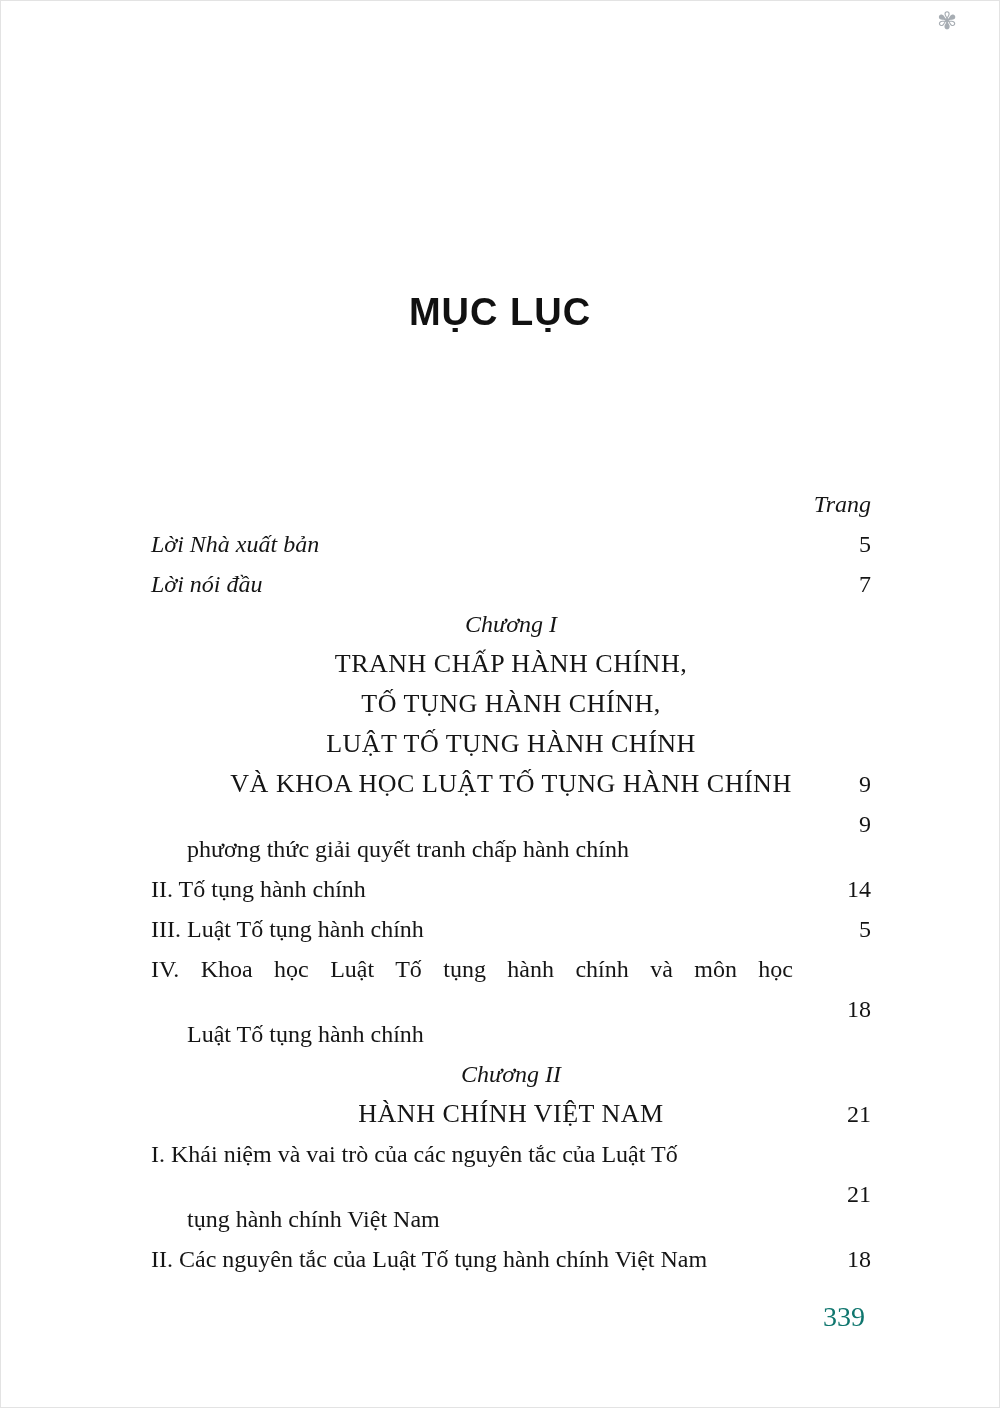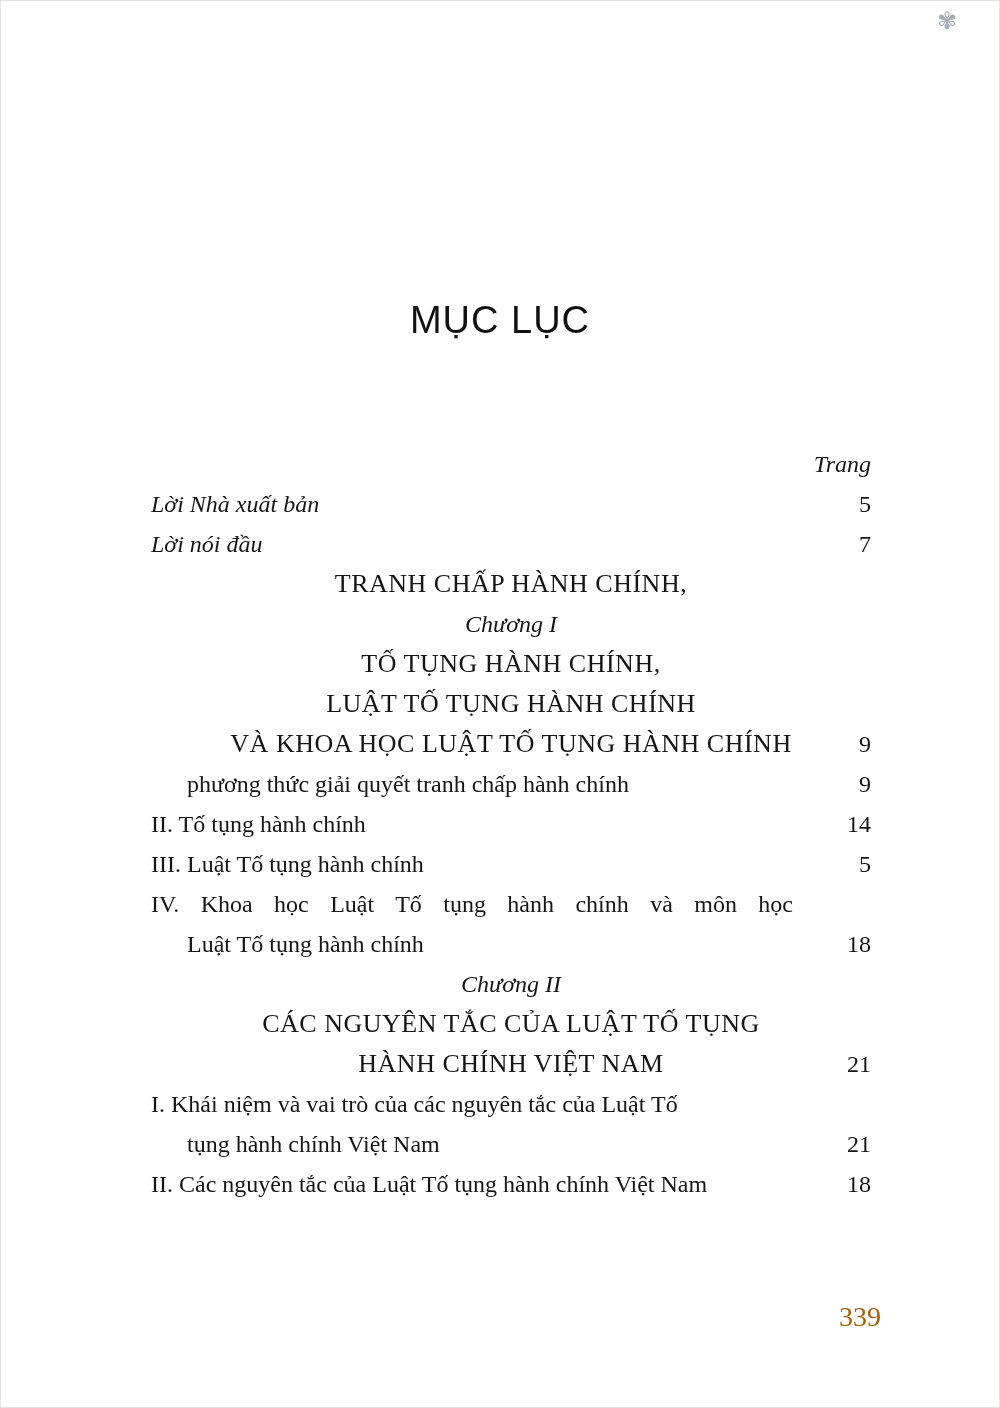--- a/index.html
+++ b/index.html
@@ -17,26 +17,26 @@
   .corner-icon {
     position: absolute;
     top: 8px;
     right: 42px;
     font-size: 24px;
     color: #a7adb3;
     line-height: 1;
   }
   .doc-title {
     position: absolute;
-    top: 298px;
+    top: 290px;
     left: 0;
     width: 100%;
     text-align: center;
     font-family: "Liberation Sans", sans-serif;
-    font-weight: 400;
+    font-weight: 700;
     font-size: 38px;
     letter-spacing: 1px;
     color: #111111;
   }
   .content {
     position: absolute;
     left: 150px;
     top: 443px;
     width: 720px;
     font-size: 24px;
@@ -44,42 +44,42 @@
   }
   .row { position: relative; min-height: 40px; }
   .row .txt { display: inline-block; }
   .row .pg {
     position: absolute;
     right: 0;
     top: 0;
     font-style: normal;
     font-size: 24px;
   }
-  .trang-row { text-align: right; font-style: italic; }
+  .trang-row { text-align: right; font-style: italic; margin-top: 40px; }
   .italic .txt { font-style: italic; }
   .center { text-align: center; }
   .caps .txt {
     font-size: 26px;
     letter-spacing: 0.5px;
   }
   .justify .txt {
     display: block;
     width: 642px;
     text-align: justify;
     text-align-last: justify;
   }
-  .cont .txt { padding-left: 36px; }
+  .cont .txt { padding-left: 36px; margin-top: 25px; }
   .footer-page {
     position: absolute;
-    left: 160px;
+    left: 144px;
     top: 1300px;
     width: 720px;
     text-align: right;
     font-size: 28px;
-    color: #a16207;
+    color: #0f766e;
   }
 </style>
 </head>
 <body>
 
 <div class="page">
 
   <div class="corner-icon">✾</div>
 
   <div class="doc-title">MỤC LỤC</div>
@@ -93,26 +93,26 @@
     <div class="row italic">
       <span class="txt">Lời Nhà xuất bản</span>
       <span class="pg">5</span>
     </div>
 
     <div class="row italic">
       <span class="txt">Lời nói đầu</span>
       <span class="pg">7</span>
     </div>
 
+    <div class="row center italic">
+      <span class="txt">Chương I</span>
+    </div>
+
     <div class="row center caps">
       <span class="txt">TRANH CHẤP HÀNH CHÍNH,</span>
-    </div>
-
-    <div class="row center italic">
-      <span class="txt">Chương I</span>
     </div>
 
     <div class="row center caps">
       <span class="txt">TỐ TỤNG HÀNH CHÍNH,</span>
     </div>
 
     <div class="row center caps">
       <span class="txt">LUẬT TỐ TỤNG HÀNH CHÍNH</span>
     </div>
 
@@ -143,23 +143,20 @@
 
     <div class="row cont">
       <span class="txt">Luật Tố tụng hành chính</span>
       <span class="pg">18</span>
     </div>
 
     <div class="row center italic">
       <span class="txt">Chương II</span>
     </div>
 
-    <div class="row center caps">
-      <span class="txt">CÁC NGUYÊN TẮC CỦA LUẬT TỐ TỤNG</span>
-    </div>
 
     <div class="row center caps">
       <span class="txt">HÀNH CHÍNH VIỆT NAM</span>
       <span class="pg">21</span>
     </div>
 
     <div class="row">
       <span class="txt">I. Khái niệm và vai trò của các nguyên tắc của Luật Tố</span>
     </div>
 

